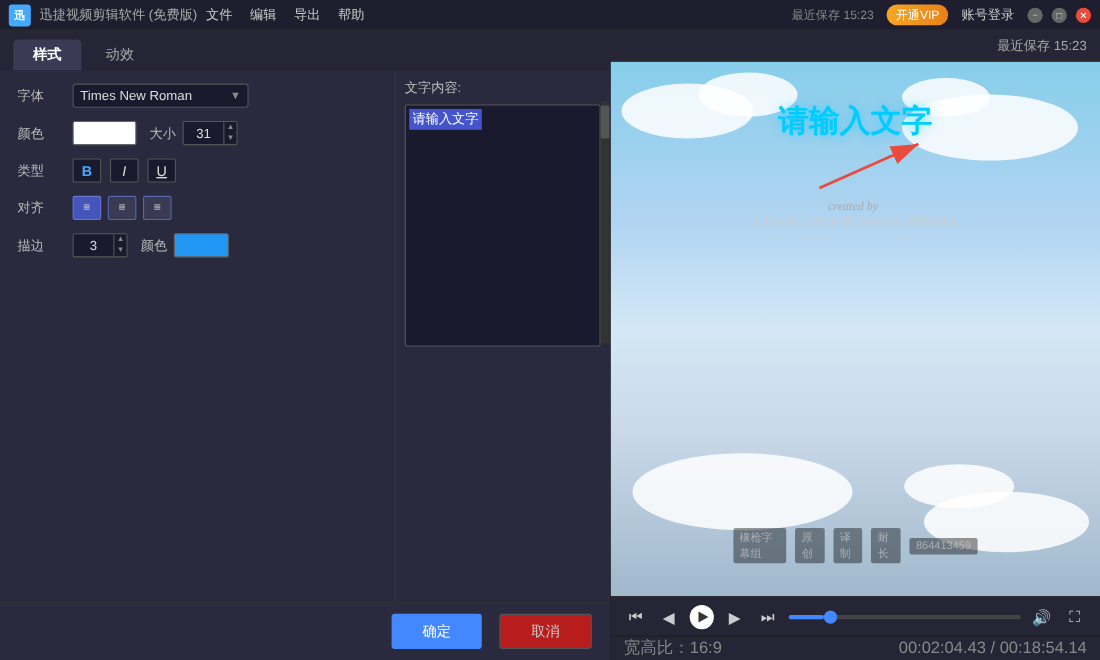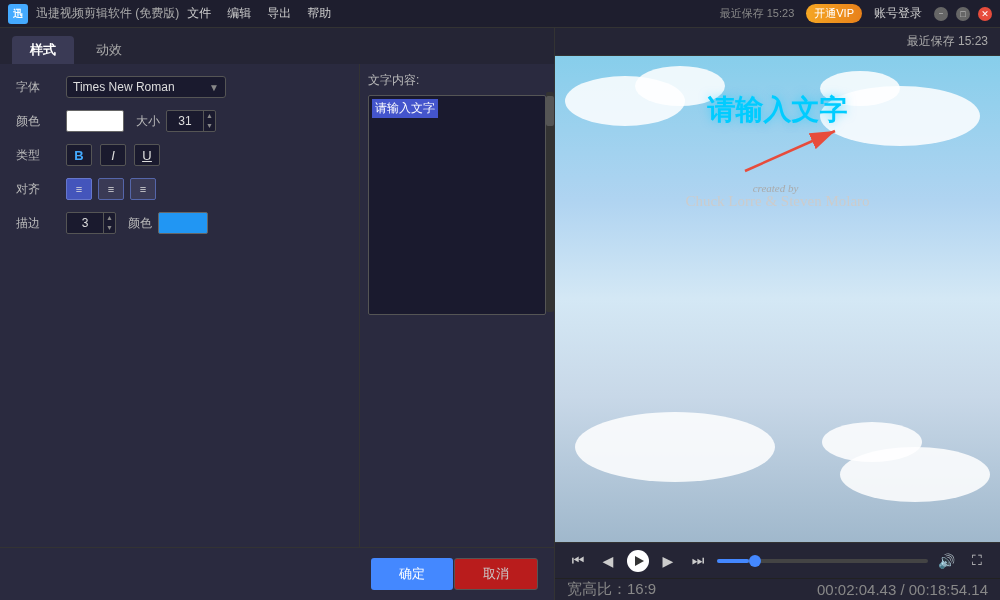--- a/index.html
+++ b/index.html
@@ -199,21 +199,21 @@
           <textarea style="width: 100%; height: 220px; background: rgb(26, 26, 46); border: 1px solid rgb(85, 85, 85); color: rgb(221, 221, 221); font-size: 12px; padding: 4px; resize: none; border-radius: 2px;">请输入文字</textarea>
           <div style="position:absolute; top:4px; left:4px; background:#4455cc; color:#fff; padding:1px 3px; font-size:12px; pointer-events:none;">请输入文字</div>
         </div>
 
         <div style="position:absolute; right:0; top:28px; width:8px; height:220px; background:#333; border-radius:2px;">
           <div style="width:8px; height:30px; background:#555; border-radius:2px; margin-top:4px;"></div>
         </div>
       </div>
     </div>
 
-    <div style="padding:10px 16px; display:flex; justify-content:flex-end; gap:1px; background:#2a2a3f; border-top:1px solid #333;">
+    <div style="padding:10px 16px; display:flex; justify-content:flex-end; gap:16px; background:#2a2a3f; border-top:1px solid #333;">
       <button class="btn-confirm">确定</button>
       <button class="btn-cancel">取消</button>
     </div>
   </div>
 
   <div id="right-panel">
 
     <div id="top-bar">
       <span>最近保存 15:23</span>
     </div>
@@ -235,20 +235,27 @@
           <defs>
             <marker id="arrowhead" markerWidth="10" markerHeight="7" refX="10" refY="3.5" orient="auto">
               <polygon points="0 0, 10 3.5, 0 7" fill="#e74c3c"></polygon>
             </marker>
           </defs>
           <line x1="10" y1="50" x2="100" y2="10" stroke="#e74c3c" stroke-width="2.5" marker-end="url(#arrowhead)"></line>
         </svg>
         <div class="preview-created">created by</div>
         <div class="preview-creator">Chuck Lorre &amp; Steven Molaro</div>
 
+        <div class="preview-watermark">
+          <div class="watermark-badge">橡枪字幕组</div>
+          <div class="watermark-badge">原创</div>
+          <div class="watermark-badge">译制</div>
+          <div class="watermark-badge">耐长</div>
+          <div class="watermark-badge">864413459</div>
+        </div>
       </div>
     </div>
 
     <div id="video-controls">
       <div class="ctrl-btn">⏮</div>
       <div class="ctrl-btn">◀</div>
       <div class="play-btn">
         <div class="play-icon"></div>
       </div>
       <div class="ctrl-btn">▶</div>

